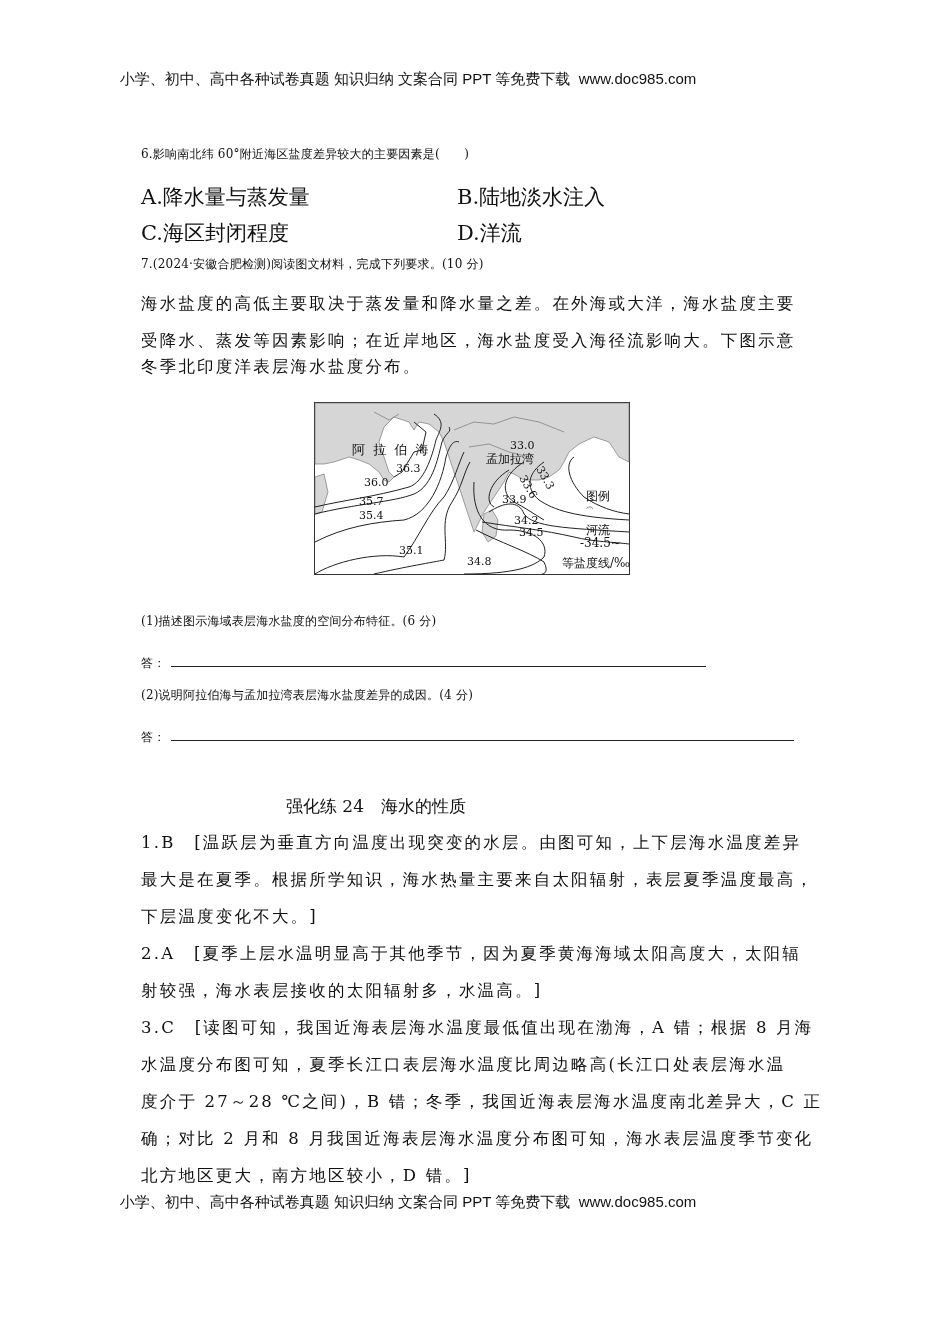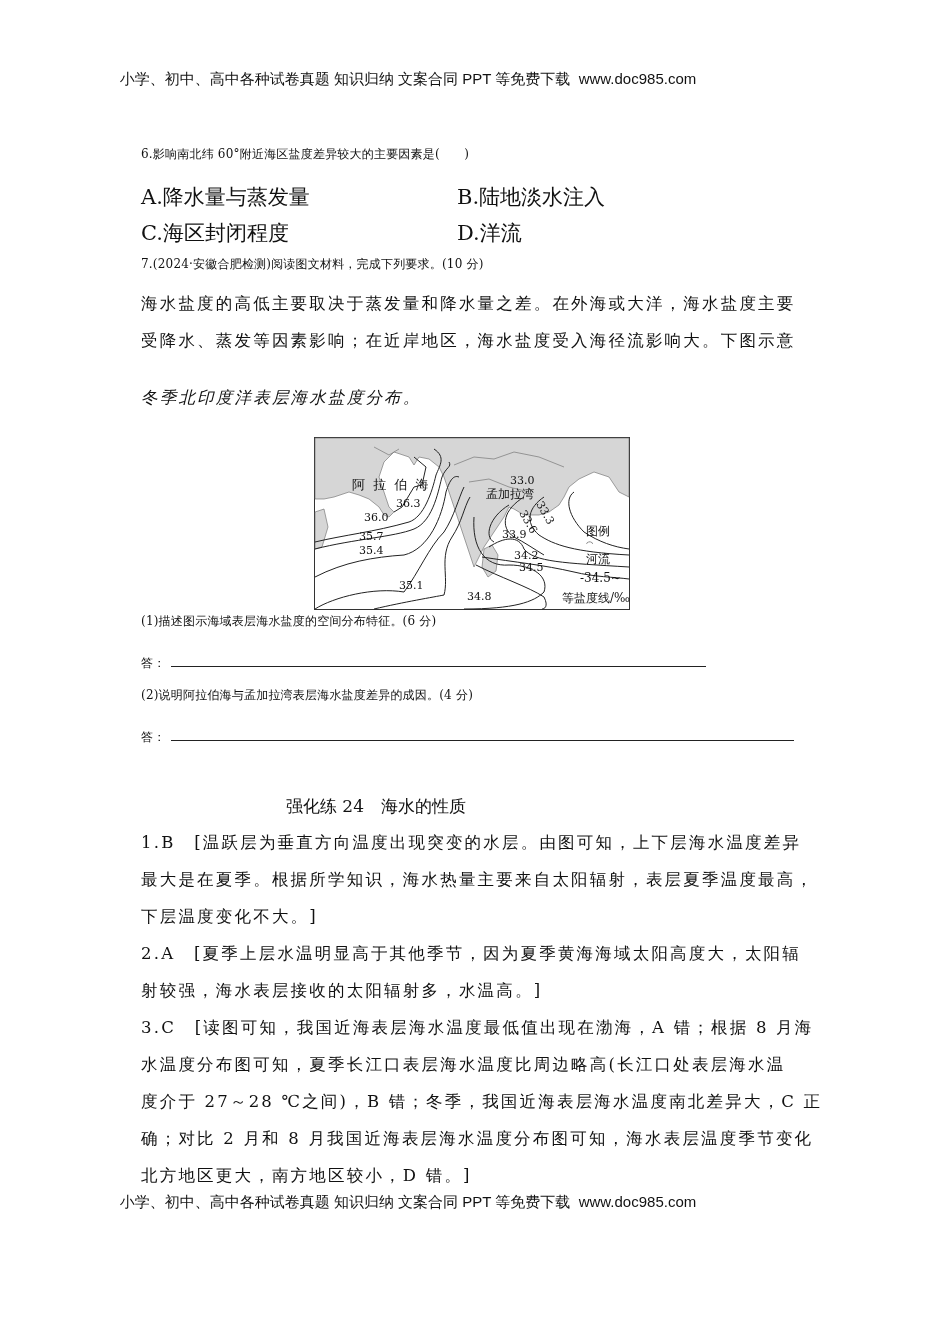--- a/index.html
+++ b/index.html
@@ -5,41 +5,41 @@
     html, body { margin: 0; padding: 0; background: #ffffff; }
     body { width: 950px; height: 1344px; position: relative; overflow: hidden;
            font-family: "DejaVu Serif", "Liberation Serif", serif; color: #111; }
     .hdr { position: absolute; left: 0; width: 816px; text-align: center;
            font-family: "Liberation Sans", "DejaVu Sans", sans-serif; font-size: 15px; color: #111; }
     .line { position: absolute; left: 141px; font-size: 12px; white-space: nowrap; letter-spacing: 0.2px; }
     .para { font-size: 16.5px; letter-spacing: 2.2px; }
     .opt { position: absolute; font-size: 21px; white-space: nowrap; }
     .blank { display: inline-block; border-bottom: 1px solid #222; height: 16px; vertical-align: baseline; margin-left: 6px; }
     .title { position: absolute; left: 0; width: 752px; text-align: center; font-size: 17px; }
-    .map { position: absolute; left: 314px; top: 402px; width: 330px; height: 175px; margin-top: 35px; }
+    .map { position: absolute; left: 314px; top: 402px; width: 330px; height: 175px; }
     .legend { position: absolute; font-size: 12px; }
   </style>
 </head>
 <body>
 
 <div class="hdr" style="top:70px;">
   <span>小学、初中、高中各种试卷真题 知识归纳 文案合同 PPT 等免费下载</span>&nbsp;
   <span>www.doc985.com</span>
 </div>
 
 <div class="line" style="top:146px;">6.影响南北纬 60°附近海区盐度差异较大的主要因素是(　　)</div>
 <div class="opt" style="left:141px; top:183px;">A.降水量与蒸发量</div>
 <div class="opt" style="left:457px; top:183px;">B.陆地淡水注入</div>
 <div class="opt" style="left:141px; top:219px;">C.海区封闭程度</div>
 <div class="opt" style="left:457px; top:219px;">D.洋流</div>
 
 <div class="line" style="top:256px;">7.(2024·安徽合肥检测)阅读图文材料，完成下列要求。(10 分)</div>
 <div class="line para" style="top:293px;">海水盐度的高低主要取决于蒸发量和降水量之差。在外海或大洋，海水盐度主要</div>
 <div class="line para" style="top:330px;">受降水、蒸发等因素影响；在近岸地区，海水盐度受入海径流影响大。下图示意</div>
-<div class="line para" style="top:387px;font-style:italic;">冬季北印度洋表层海水盐度分布。</div>
+<div class="line para" style="top:356px;">冬季北印度洋表层海水盐度分布。</div>
 
 <div class="map">
   <svg width="330" height="175" viewBox="0 0 330 175" xmlns="http://www.w3.org/2000/svg">
     <rect x="0.5" y="0.5" width="315" height="172" fill="#ffffff" stroke="#333" stroke-width="1"></rect>
 
     <path d="M1,1 L315,1 L315,60 L305,55 L295,40 L280,35 L265,42 L255,50 L250,60 L245,68 L235,75 L225,78 L210,78 L200,72 L195,70 L190,80 L170,110 L160,130 L150,100 L140,70 L130,40 L125,30 L115,22 L105,20 L100,28 L95,20 L80,15 L70,25 L65,40 L70,55 L75,70 L80,75 L75,80 L70,78 L65,70 L55,62 L45,58 L35,55 L20,60 L10,62 L1,62 Z" fill="#d6d6d6" stroke="#666" stroke-width="0.6"></path>
 
     <path d="M170,112 L178,108 L184,118 L182,134 L174,140 L168,130 Z" fill="#d6d6d6" stroke="#666" stroke-width="0.6"></path>
 
     <path d="M1,75 L10,72 L14,90 L8,110 L1,112 Z" fill="#d6d6d6" stroke="#666" stroke-width="0.6"></path>
@@ -78,21 +78,21 @@
       <text x="205" y="134">34.5</text>
       <text x="200" y="122">34.2</text>
       <text x="188" y="101">33.9</text>
       <text x="205" y="76" transform="rotate(60 205 76)">33.6</text>
       <text x="222" y="67" transform="rotate(60 222 67)">33.3</text>
       <text x="196" y="47">33.0</text>
     </g>
   </svg>
   <div class="legend" style="left:272px; top:86px;">图例</div>
   <div class="legend" style="left:272px; top:101px; color:#666;">⁀</div>
-  <div class="legend" style="left:272px; top:114px;">河流</div>
+  <div class="legend" style="left:272px; top:120px;">河流</div>
   <div class="legend" style="left:266px; top:134px;">-34.5~</div>
   <div class="legend" style="left:248px; top:153px;">等盐度线/‰</div>
 </div>
 
 <div class="line" style="top:613px;">(1)描述图示海域表层海水盐度的空间分布特征。(6 分)</div>
 <div class="line" style="top:650px;">
   <span>答：</span><span class="blank" style="width:535px;"></span>
 </div>
 <div class="line" style="top:687px;">(2)说明阿拉伯海与孟加拉湾表层海水盐度差异的成因。(4 分)</div>
 <div class="line" style="top:724px;">

